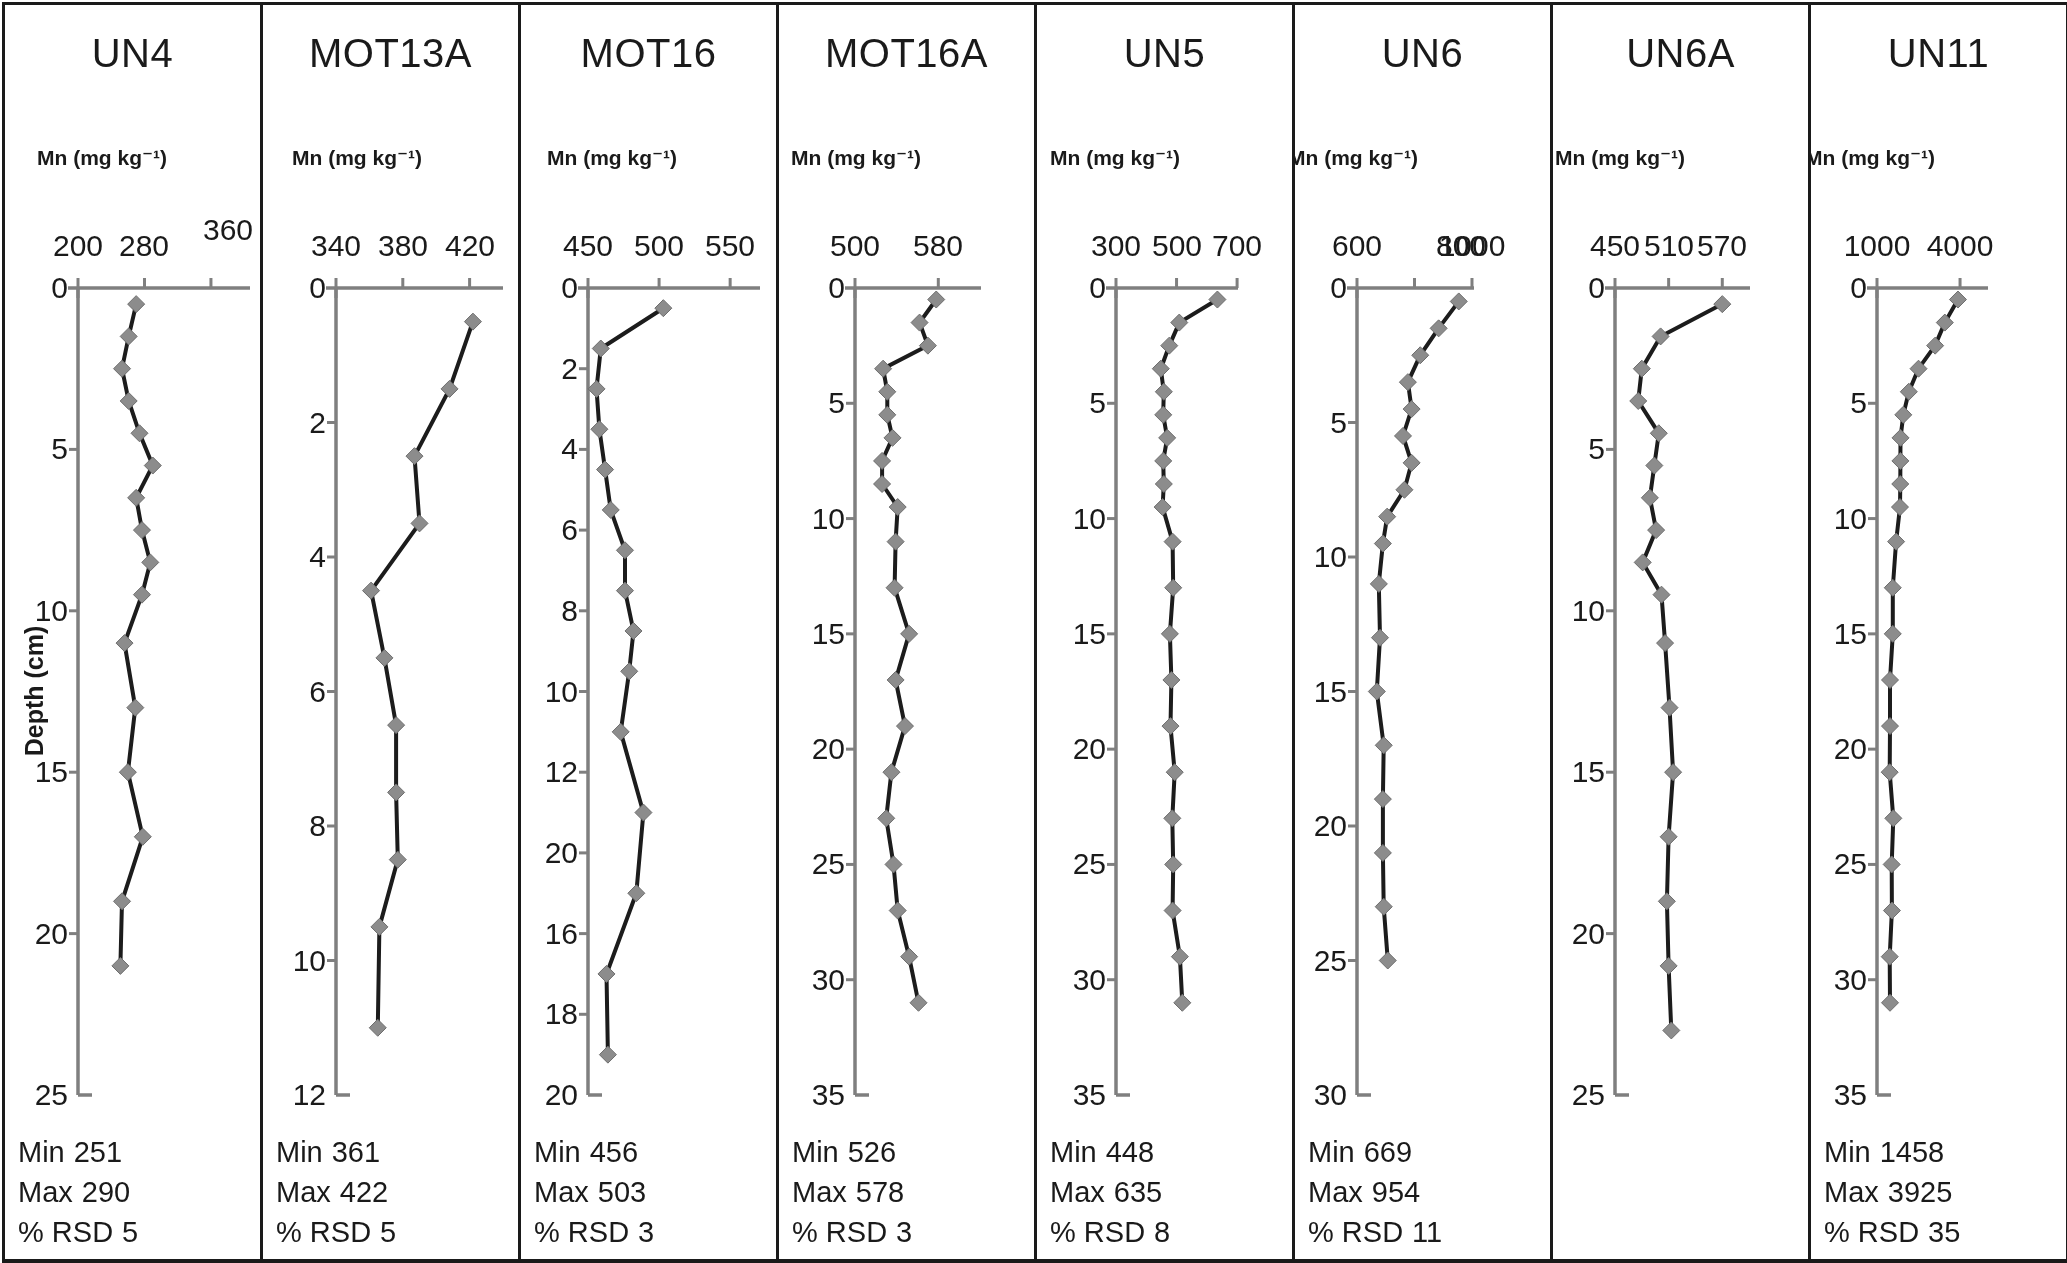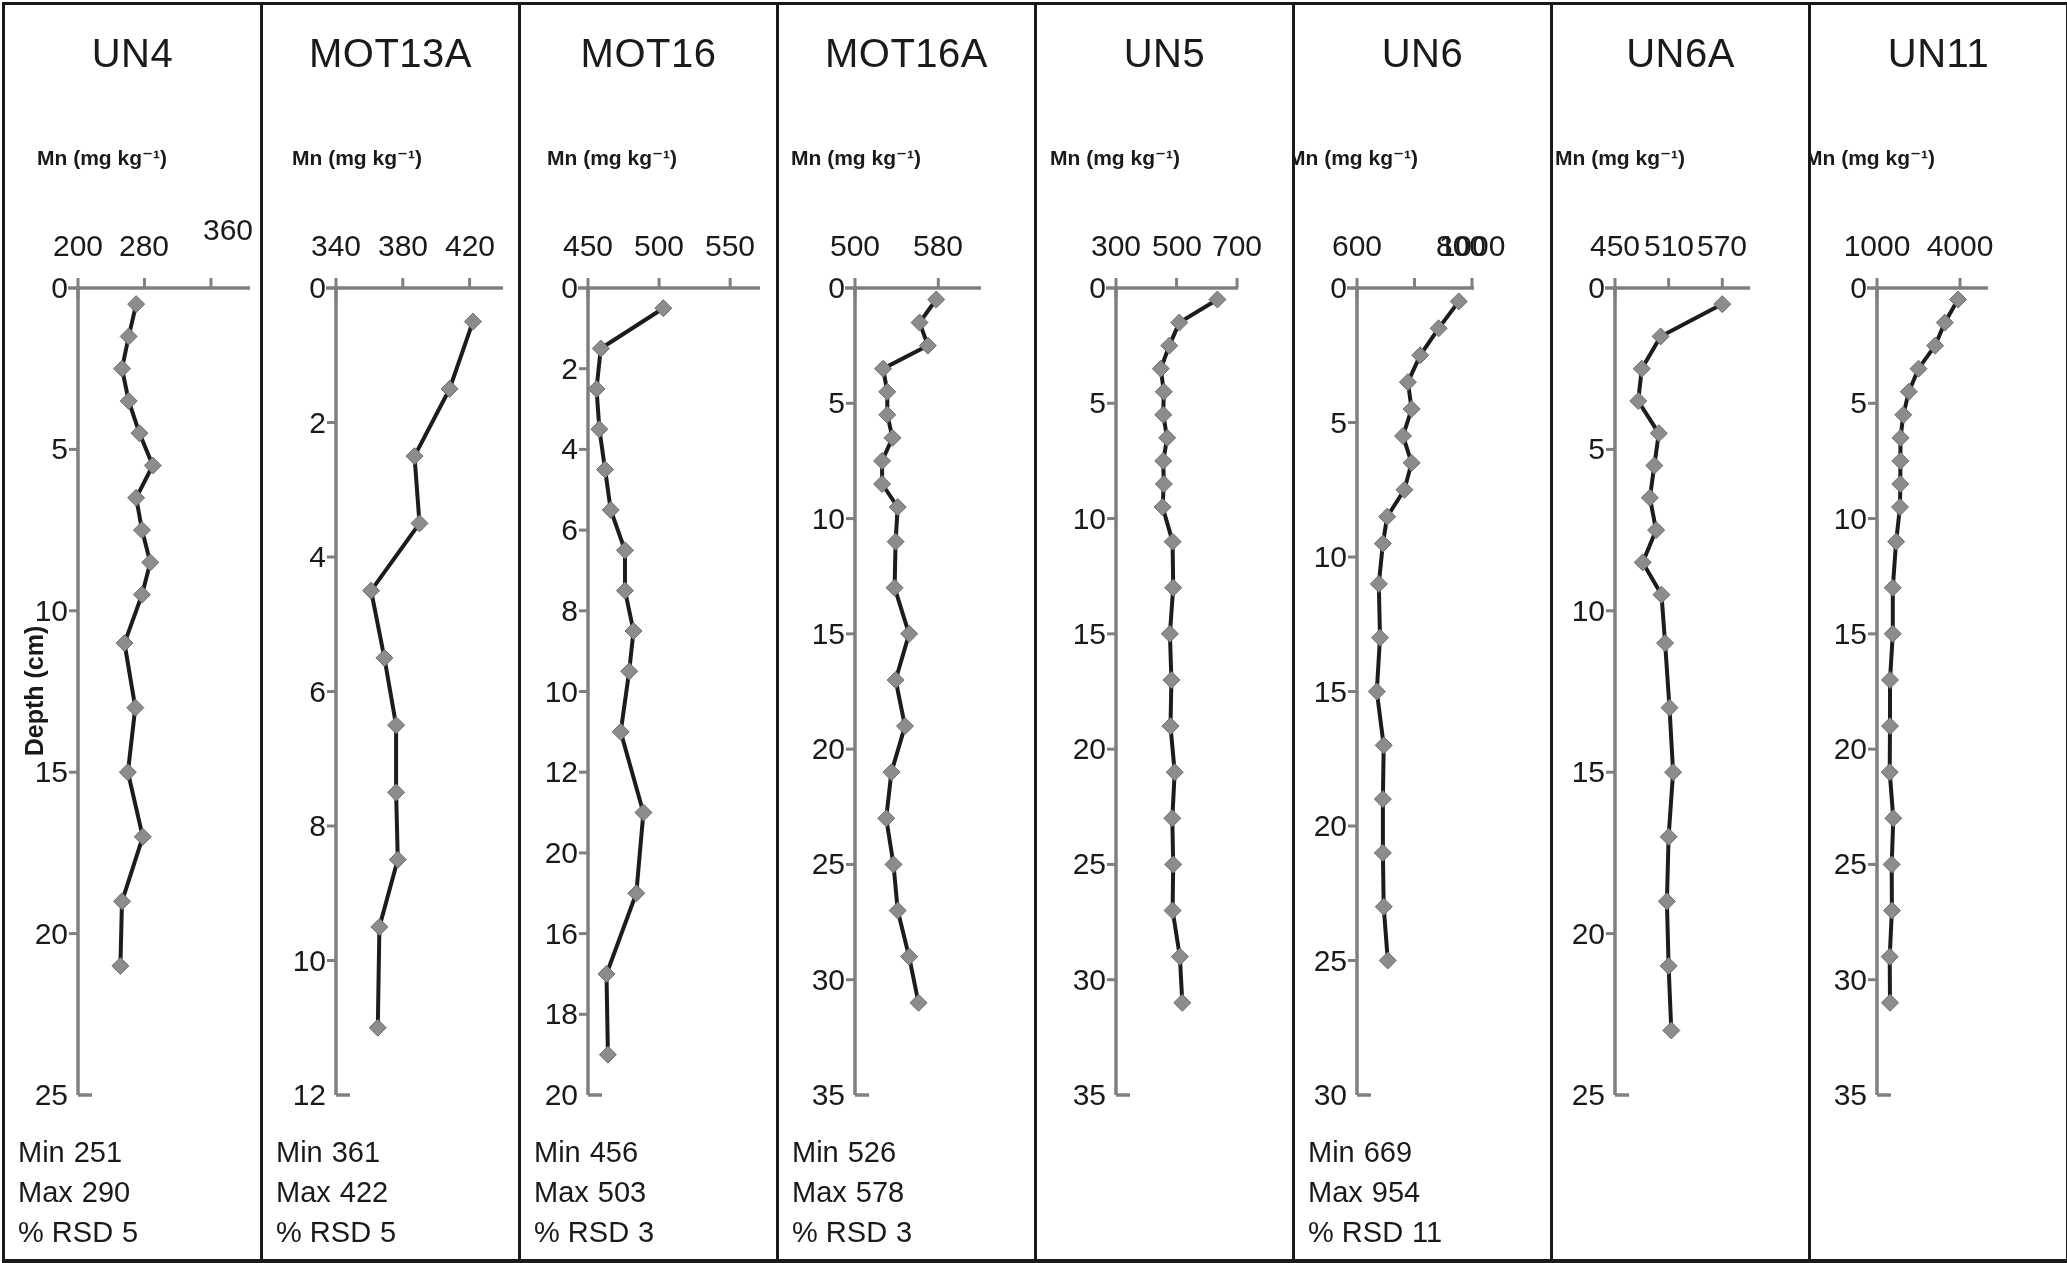--- a/index.html
+++ b/index.html
@@ -275,20 +275,25 @@
         <div class="xtick" style="left:95px; top:224px;">500</div>
         <div class="xtick" style="left:155px; top:224px;">700</div>
         <div class="ytick" style="left:-11px; top:266px;">0</div>
         <div class="ytick" style="left:-11px; top:381px;">5</div>
         <div class="ytick" style="left:-11px; top:497px;">10</div>
         <div class="ytick" style="left:-11px; top:612px;">15</div>
         <div class="ytick" style="left:-11px; top:727px;">20</div>
         <div class="ytick" style="left:-11px; top:842px;">25</div>
         <div class="ytick" style="left:-11px; top:958px;">30</div>
         <div class="ytick" style="left:-11px; top:1073px;">35</div>
+        <div class="stats">
+    <div class="stat-line"><span>Min</span><span class="stat-value">448</span></div>
+    <div class="stat-line"><span>Max</span><span class="stat-value">635</span></div>
+    <div class="stat-line"><span>% RSD</span><span class="stat-value">8</span></div>
+  </div>
       </div>
       <div class="panel">
         <div class="title">UN6</div>
         <div class="xlabel" style="transform:translateX(-7px)">Mn (mg kg⁻¹)</div>
         <svg class="chart" width="255" height="1254" viewBox="0 0 255 1254">
           <line x1="52" y1="283" x2="179" y2="283" stroke="#7f7f7f" stroke-width="3.5"></line>
           <line x1="62" y1="283" x2="62" y2="1090" stroke="#7f7f7f" stroke-width="3.5"></line>
           <line x1="62" y1="273" x2="62" y2="293" stroke="#7f7f7f" stroke-width="3"></line>
           <line x1="119.49385749385749" y1="273" x2="119.49385749385749" y2="283" stroke="#7f7f7f" stroke-width="3"></line>
           <line x1="176.98771498771498" y1="273" x2="176.98771498771498" y2="283" stroke="#7f7f7f" stroke-width="3"></line>
@@ -418,15 +423,20 @@
         <div class="xtick" style="left:21px; top:224px;">1000</div>
         <div class="xtick" style="left:104px; top:224px;">4000</div>
         <div class="ytick" style="left:-24px; top:266px;">0</div>
         <div class="ytick" style="left:-24px; top:381px;">5</div>
         <div class="ytick" style="left:-24px; top:497px;">10</div>
         <div class="ytick" style="left:-24px; top:612px;">15</div>
         <div class="ytick" style="left:-24px; top:727px;">20</div>
         <div class="ytick" style="left:-24px; top:842px;">25</div>
         <div class="ytick" style="left:-24px; top:958px;">30</div>
         <div class="ytick" style="left:-24px; top:1073px;">35</div>
+        <div class="stats">
+    <div class="stat-line"><span>Min</span><span class="stat-value">1458</span></div>
+    <div class="stat-line"><span>Max</span><span class="stat-value">3925</span></div>
+    <div class="stat-line"><span>% RSD</span><span class="stat-value">35</span></div>
+  </div>
       </div>
     </div>
 </div>
 
 </body></html>

